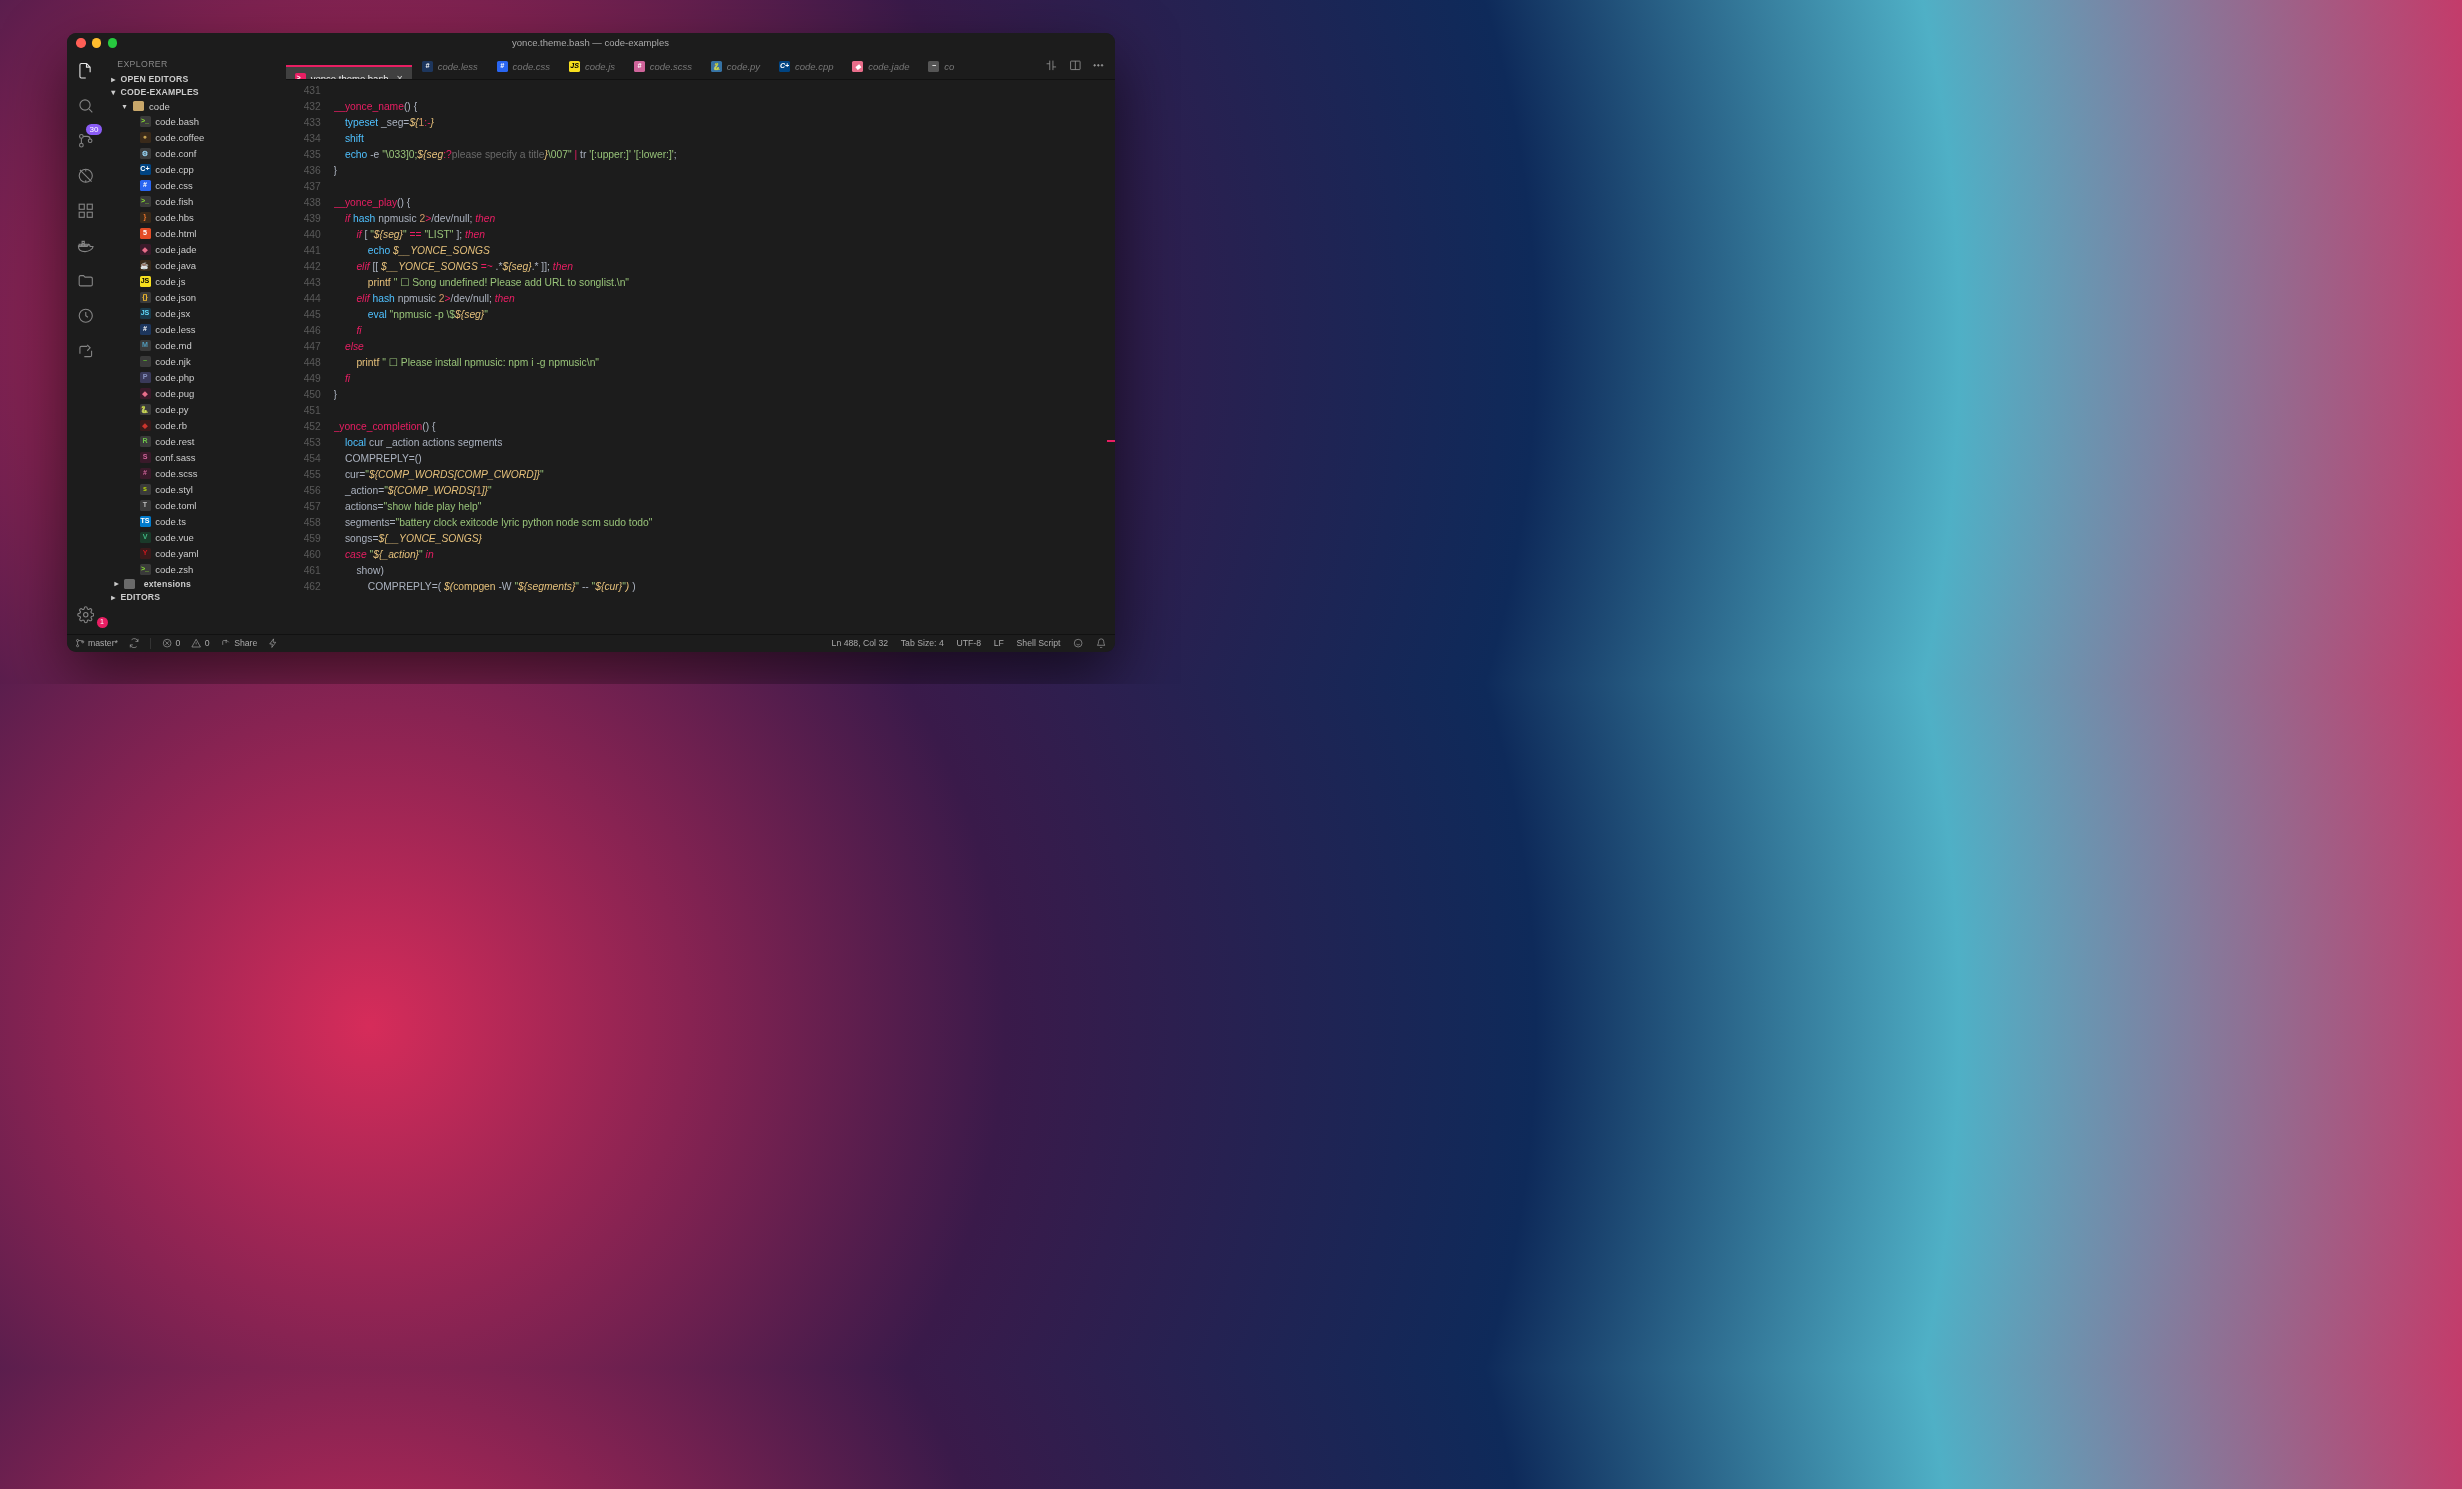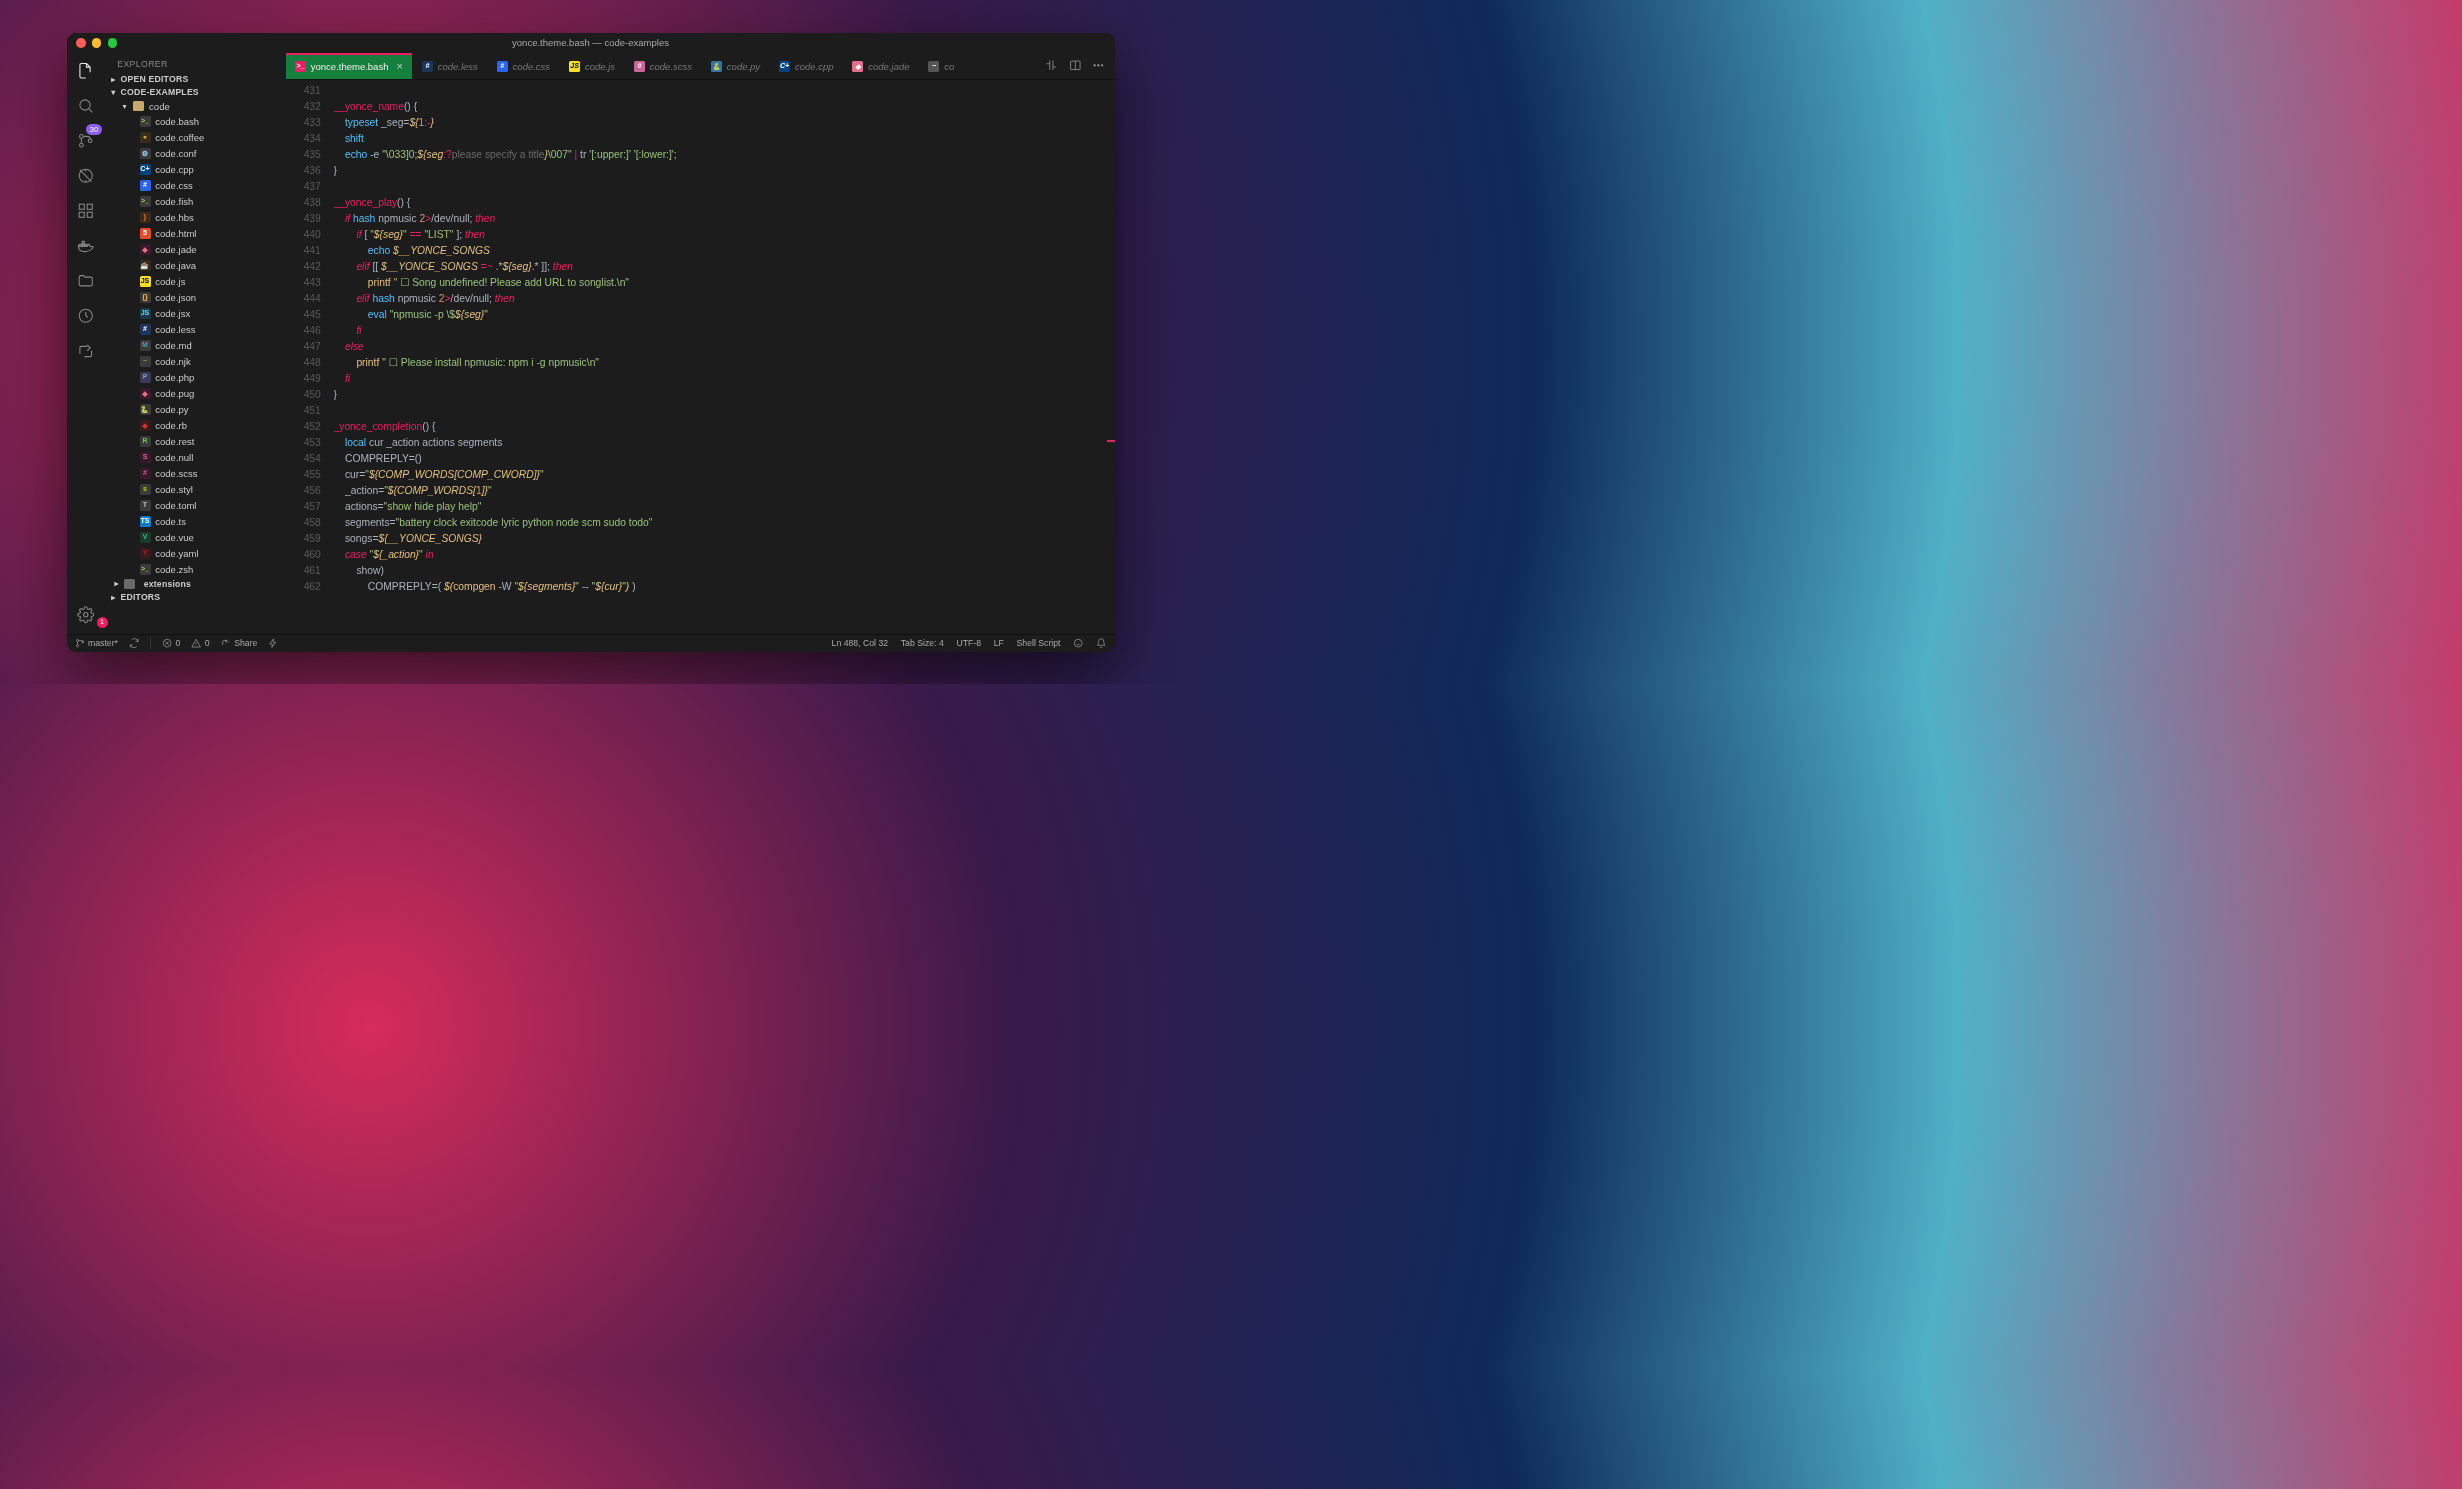--- a/index.html
+++ b/index.html
@@ -24,21 +24,21 @@
 .chev { width:8px; height:8px; display:inline-flex; align-items:center; justify-content:center; color:#ccc; }
 .chev::before { content:'▸'; font-size:8px;}
 .chev.open::before { content:'▾';}
 .folder-row { display:flex; align-items:center; gap:4.8px; padding:1.6px 4.8px 1.6px 16px; color:#ccc; }
 .folder-ic { width:11px; height:9.5px; background:linear-gradient(#c8a76a,#c8a76a); border-radius:1.6px; position:relative; }
 .file-row { display:flex; align-items:center; gap:4.8px; padding:0.8px 4.8px 0.8px 35px; color:#ccc; height:16px; }
 .file-ic { width:11px; height:11px; font-size:7.1px; display:flex; align-items:center; justify-content:center; border-radius:1.6px; color:#fff; font-weight:bold;}
 .main { flex:1; display:flex; flex-direction:column; background:#1c1c1c; min-width:0;}
 .tabs { height:27px; display:flex; align-items:center; background:#1c1c1c; border-bottom:0.8px solid #111; overflow:hidden; }
 .tab { display:flex; align-items:center; gap:4.8px; padding:0 9.5px; height:100%; color:#777; font-size:9.5px; white-space:nowrap; position:relative;}
-.tab.active { background:#15803d; color:#eee; }
+.tab.active { background:#404040; color:#eee;margin-top:12px; }
 .tab.active::before { content:''; position:absolute; top:0; left:0; right:0; height:1.6px; background:#e91e63;}
 .tab .tab-ic { width:11px; height:11px; font-size:7.1px; display:flex;align-items:center;justify-content:center;border-radius:1.6px;font-weight:bold;}
 .tab .close { color:#ccc; font-size:11px; margin-left:3.2px;}
 .tab.inactive { font-style:italic; }
 .tabs .tab-actions { margin-left:auto; display:flex; gap:11px; padding-right:9.5px; color:#999;}
 .tabs .tab-actions svg { width:12.7px; height:12.7px; stroke:currentColor; fill:none; stroke-width:1.5;}
 .editor { flex:1; display:flex; overflow:hidden; background:#1c1c1c; font-family: "SF Mono","Menlo","Consolas",monospace; font-size:10.3px; line-height:16px; position:relative;}
 .gutter { width:48px; flex-shrink:0; text-align:right; color:#5a5a5a; padding:3.2px 12.7px 3.2px 0; }
 .gutter div { height:16px; }
 .code { flex:1; padding:3.2px 0; white-space:pre; color:#d4d4d4; overflow:hidden;}
@@ -234,21 +234,21 @@
           <div class="file-row">
             <span class="file-ic" style="background: rgb(58, 26, 26); color: rgb(204, 52, 45);">◆</span>
             <span>code.rb</span>
           </div>
           <div class="file-row">
             <span class="file-ic" style="background: rgb(58, 58, 58); color: rgb(108, 194, 74);">R</span>
             <span>code.rest</span>
           </div>
           <div class="file-row">
             <span class="file-ic" style="background: rgb(58, 26, 42); color: rgb(207, 100, 154);">S</span>
-            <span>code.null</span>
+            <span>conf.sass</span>
           </div>
           <div class="file-row">
             <span class="file-ic" style="background: rgb(58, 26, 42); color: rgb(207, 100, 154);">#</span>
             <span>code.scss</span>
           </div>
           <div class="file-row">
             <span class="file-ic" style="background: rgb(58, 58, 58); color: rgb(179, 209, 7);">s</span>
             <span>code.styl</span>
           </div>
           <div class="file-row">

